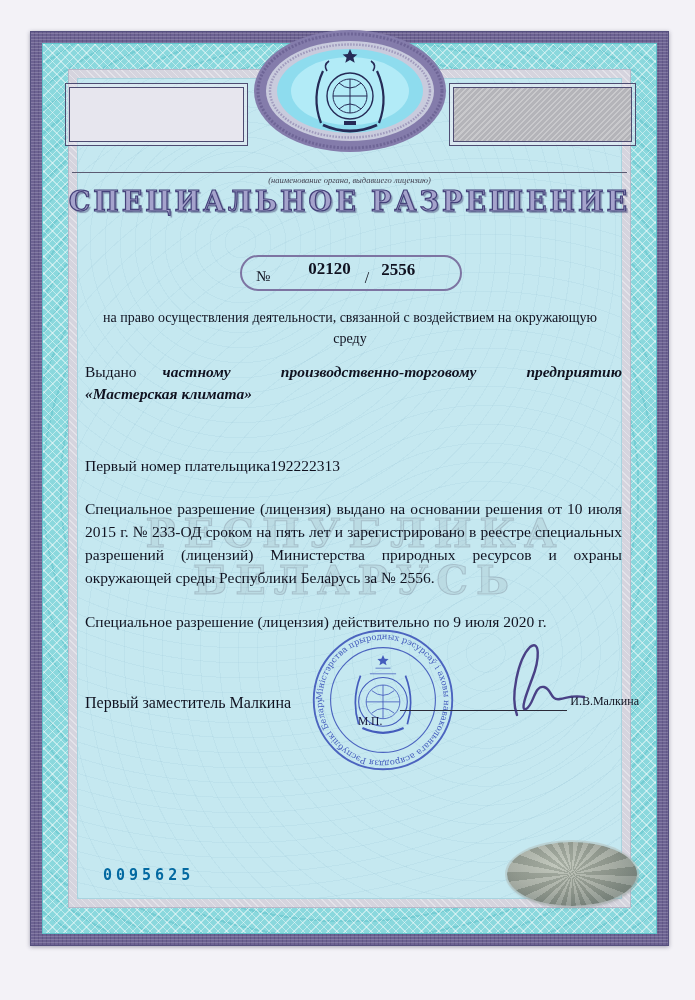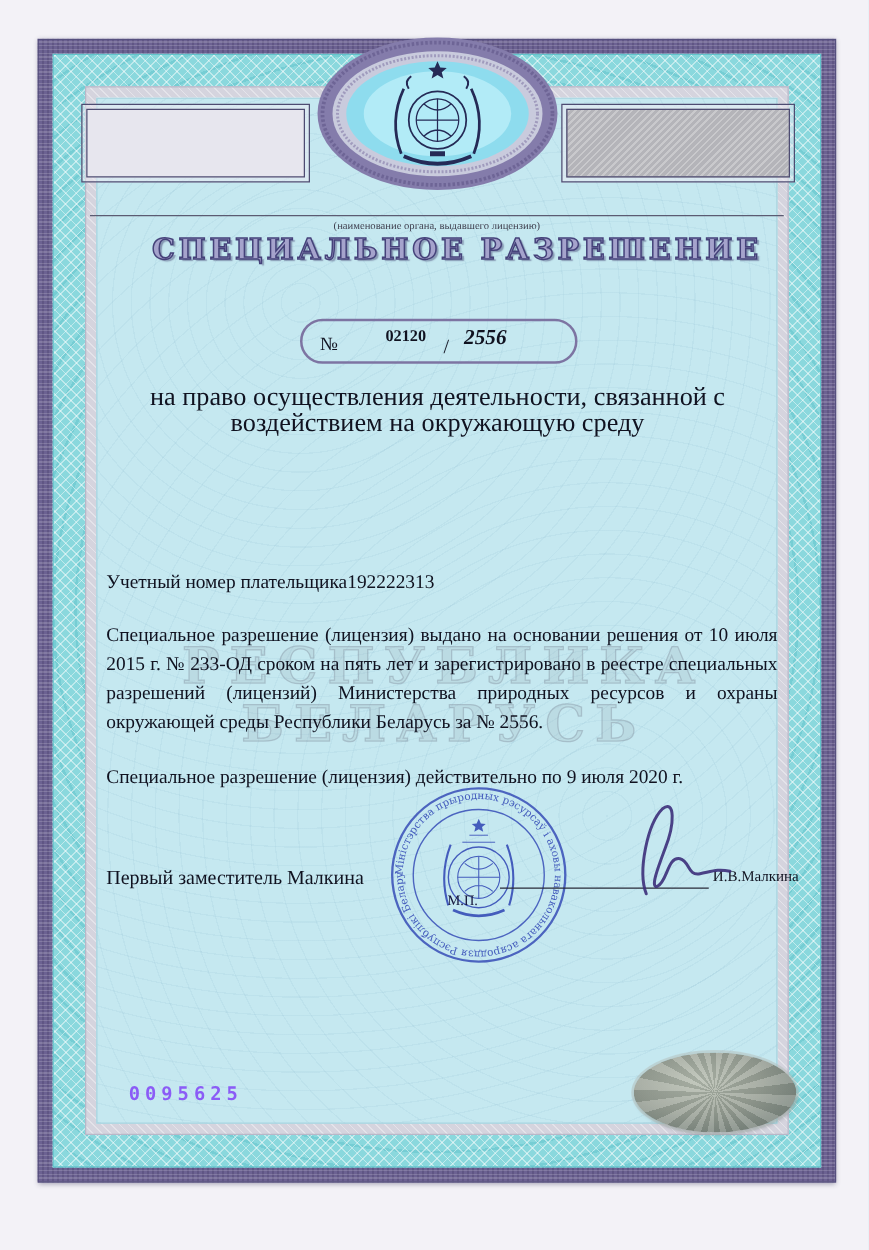--- a/index.html
+++ b/index.html
@@ -57,47 +57,47 @@
   .hbox-right .inner{
     background:
       repeating-linear-gradient(135deg, rgba(255,255,255,.28) 0 1.5px, transparent 1.5px 4px),
       #b4b4b9;
   }
 
   
   .issuer{left:0;top:120px;width:100%;text-align:center;font-weight:bold;
     font-size:13.8px;color:#101220;letter-spacing:.2px;}
   .issuer-rule{left:42px;top:141px;width:555px;border-bottom:1px solid #5b5b72;height:0;}
-  .issuer-caption{left:0;top:144px;width:100%;text-align:center;font-size:8.5px;color:#3f3f4e;}
+  .issuer-caption{left:0;top:144px;width:100%;text-align:center;font-size:8.5px;color:#3f3f4e;font-style:italic;}
 
   
   .title1,.title2{
     left:0;width:100%;text-align:center;
     font-family:"DejaVu Serif", serif;font-weight:bold;
     color:#a5a3cc;-webkit-text-stroke:1.2px #45427a;
     text-shadow:2px 2px 1px rgba(58,55,105,.45);
     letter-spacing:3px;
   }
-  .title1{top:155px;font-size:23px;padding-left:16px;}
+  .title1{top:155px;font-size:27px;}
   .title2{top:194px;font-size:29px;}
 
   
   .pill{
     left:210px;top:224px;width:222px;height:36px;box-sizing:border-box;
     border:2.5px solid #7d74a2;border-radius:19px;
     display:flex;align-items:center;padding:0 14px;
     color:#101220;
   }
   .pill .no{font-size:15px;align-self:flex-end;margin-bottom:4px;}
-  .pill .reg{font-weight:bold;font-size:13px;margin-left:38px;margin-bottom:8px;}
+  .pill .reg{font-weight:bold;font-size:17px;margin-left:38px;margin-bottom:8px;}
   .pill .sep{font-size:16px;margin-left:14px;margin-top:10px;}
-  .pill .num{font-weight:bold;font-size:17px;margin-left:12px;margin-bottom:6px;font-style:italic;}
-
-  
-  .scope{left:60px;top:276px;width:520px;text-align:center;font-size:21px;
+  .pill .num{font-weight:bold;font-size:17px;margin-left:12px;margin-bottom:6px;}
+
+  
+  .scope{left:60px;top:276px;width:520px;text-align:center;font-size:14px;
     line-height:21px;color:#101220;}
   .para{color:#101220;font-size:15.5px;line-height:22px;}
   .vydano{left:55px;top:330px;width:537px;text-align:justify;}
   .vydano .lead{margin-right:26px;}
   .vydano em{font-weight:bold;font-style:italic;}
   .addr{left:55px;top:392px;width:537px;}
   .payer{left:55px;top:424px;width:537px;}
   .payer .val{}
   .grounds{left:55px;top:466px;width:537px;text-align:justify;line-height:23px;}
   .validity{left:55px;top:580px;width:537px;}
@@ -112,21 +112,21 @@
   
   .sig-post{left:55px;top:663px;font-size:16px;color:#101220;z-index:3;}
   .sig-line{left:370px;top:679px;width:167px;border-bottom:1.5px solid #2a2a38;height:0;z-index:3;}
   .sig-mp{left:328px;top:684px;font-size:11.5px;color:#15153a;z-index:3;}
   .sig-name{right:30px;top:663px;font-size:12px;color:#101220;z-index:3;}
   .stamp{left:280px;top:596px;width:146px;height:146px;z-index:2;}
   .scribble{left:392px;top:606px;width:180px;height:100px;z-index:4;}
 
   
   .serial{left:73px;top:835px;font-family:"DejaVu Sans Mono", monospace;
-    font-weight:bold;font-size:15px;letter-spacing:4px;color:#8b5cf6;}
+    font-weight:bold;font-size:15px;letter-spacing:4px;color:#0369a1;}
   .hologram{
     left:477px;top:811px;width:130px;height:64px;border-radius:50%;
     background:
       repeating-conic-gradient(from 20deg, rgba(255,255,255,.16) 0 9deg, rgba(90,100,95,.18) 9deg 18deg),
       radial-gradient(ellipse at 40% 35%, #b7beb1 0%, #99a095 45%, #7e8880 72%, #6e7a74 100%);
     box-shadow:0 0 0 2px rgba(180,190,185,.5), 1px 2px 3px rgba(80,90,90,.35);
   }
 
   
   .crest{left:221px;top:-4px;width:198px;height:128px;}
@@ -181,24 +181,27 @@
 
     <div class="pill">
       <span class="no">№</span>
       <span class="reg">02120</span>
       <span class="sep">/</span>
       <span class="num">2556</span>
     </div>
 
     <div class="scope over-wm">на право осуществления деятельности, связанной с воздействием на окружающую среду</div>
 
+    <div class="para vydano over-wm">
+      <span class="lead">Выдано</span><em>частному производственно-торговому предприятию «Мастерская климата»</em>
+    </div>
 
 
     <div class="para payer over-wm">
-      <span>Учетный номер плательщика</span><span class="val">192222313</span>
+      <span>Первый номер плательщика</span><span class="val">192222313</span>
     </div>
 
     <div class="para grounds over-wm">Специальное разрешение (лицензия) выдано на основании решения от 10 июля 2015 г. № 233-ОД сроком на пять лет и зарегистрировано в реестре специальных разрешений (лицензий) Министерства природных ресурсов и охраны окружающей среды Республики Беларусь за № 2556.</div>
 
     <div class="para validity over-wm">Специальное разрешение (лицензия) действительно по 9 июля 2020 г.</div>
 
     <svg class="stamp" viewBox="0 0 156 156">
       <g opacity="0.8" fill="none" stroke="#2e44b4">
         <circle cx="78" cy="78" r="74" stroke-width="2"></circle>
         <circle cx="78" cy="78" r="56" stroke-width="1.2"></circle>

